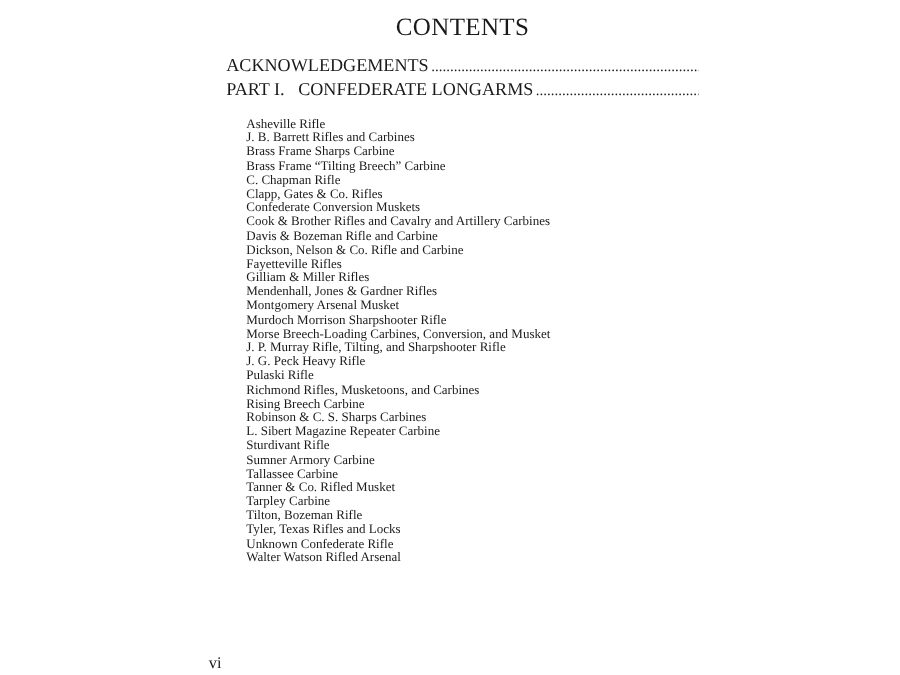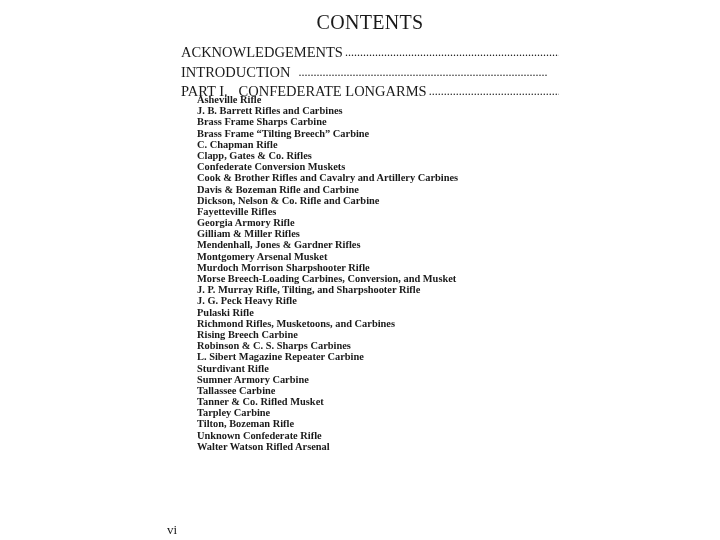--- a/index.html
+++ b/index.html
@@ -6,84 +6,80 @@
     body {
       width: 720px; height: 540px; background: #ffffff; position: relative; overflow: hidden;
       font-family: "Liberation Serif", "DejaVu Serif", serif; color: #1a1a1a;
     }
     .title {
       position: absolute; left: 0; width: 740px; top: 10px; text-align: center;
       font-size: 20px; letter-spacing: 0.3px; line-height: 24px;
     }
     .headings { position: absolute; left: 181px; top: 43px; width: 378px; }
     .heading {
-      display: flex; align-items: flex-start; font-size: 14.5px; line-height: 19px;
+      display: flex; align-items: flex-end; font-size: 14.5px; line-height: 19px;
       height: 19.5px; white-space: nowrap; overflow: hidden;
     }
     .heading .label { flex: 0 0 auto; }
     .heading .leader {
       flex: 1 1 auto; overflow: hidden; letter-spacing: 3.2px; margin-left: 2px;
       font-size: 12px;
     }
     .heading .leader::after {
       content: ". . . . . . . . . . . . . . . . . . . . . . . . . . . . . . . . . . . . . . . . . . . . . . . . . . . . . . . . . . . . . . . . . . . . . . . . . . . . . . . . . . .";
       letter-spacing: -1.5px;
     }
     .items { position: absolute; left: 197px; top: 94px; }
-    .item { font-size: 10.4px; line-height: 11.2px; height: 11.2px; white-space: nowrap; font-weight: bold; }
+    .item { font-size: 10.4px; line-height: 11.2px; height: 11.2px; white-space: nowrap; }
     .folio { position: absolute; left: 167px; top: 522px; font-size: 13px; }
   </style>
 </head>
 <body>
 
 <div class="title">CONTENTS</div>
 
 <div class="headings">
   <div class="heading">
     <span class="label">ACKNOWLEDGEMENTS</span>
     <span class="leader"></span>
-  </div>
-  <div class="heading">
-    <span class="label" style="white-space:pre">INTRODUCTION</span>
-    <span class="leader" style="margin-left:8px"></span>
   </div>
   <div class="heading">
     <span class="label" style="white-space:pre">PART I.   CONFEDERATE LONGARMS</span>
     <span class="leader"></span>
   </div>
 </div>
 
 <div class="items">
   <div class="item">Asheville Rifle</div>
   <div class="item">J. B. Barrett Rifles and Carbines</div>
   <div class="item">Brass Frame Sharps Carbine</div>
   <div class="item">Brass Frame “Tilting Breech” Carbine</div>
   <div class="item">C. Chapman Rifle</div>
   <div class="item">Clapp, Gates &amp; Co. Rifles</div>
   <div class="item">Confederate Conversion Muskets</div>
   <div class="item">Cook &amp; Brother Rifles and Cavalry and Artillery Carbines</div>
   <div class="item">Davis &amp; Bozeman Rifle and Carbine</div>
   <div class="item">Dickson, Nelson &amp; Co. Rifle and Carbine</div>
   <div class="item">Fayetteville Rifles</div>
-  <div class="item">Georgia Armory Rifle</div>
   <div class="item">Gilliam &amp; Miller Rifles</div>
   <div class="item">Mendenhall, Jones &amp; Gardner Rifles</div>
   <div class="item">Montgomery Arsenal Musket</div>
   <div class="item">Murdoch Morrison Sharpshooter Rifle</div>
   <div class="item">Morse Breech-Loading Carbines, Conversion, and Musket</div>
   <div class="item">J. P. Murray Rifle, Tilting, and Sharpshooter Rifle</div>
   <div class="item">J. G. Peck Heavy Rifle</div>
   <div class="item">Pulaski Rifle</div>
   <div class="item">Richmond Rifles, Musketoons, and Carbines</div>
   <div class="item">Rising Breech Carbine</div>
   <div class="item">Robinson &amp; C. S. Sharps Carbines</div>
   <div class="item">L. Sibert Magazine Repeater Carbine</div>
   <div class="item">Sturdivant Rifle</div>
   <div class="item">Sumner Armory Carbine</div>
   <div class="item">Tallassee Carbine</div>
   <div class="item">Tanner &amp; Co. Rifled Musket</div>
   <div class="item">Tarpley Carbine</div>
   <div class="item">Tilton, Bozeman Rifle</div>
+  <div class="item">Tyler, Texas Rifles and Locks</div>
   <div class="item">Unknown Confederate Rifle</div>
   <div class="item">Walter Watson Rifled Arsenal</div>
 </div>
 
 <div class="folio">vi</div>
 
 </body></html>

